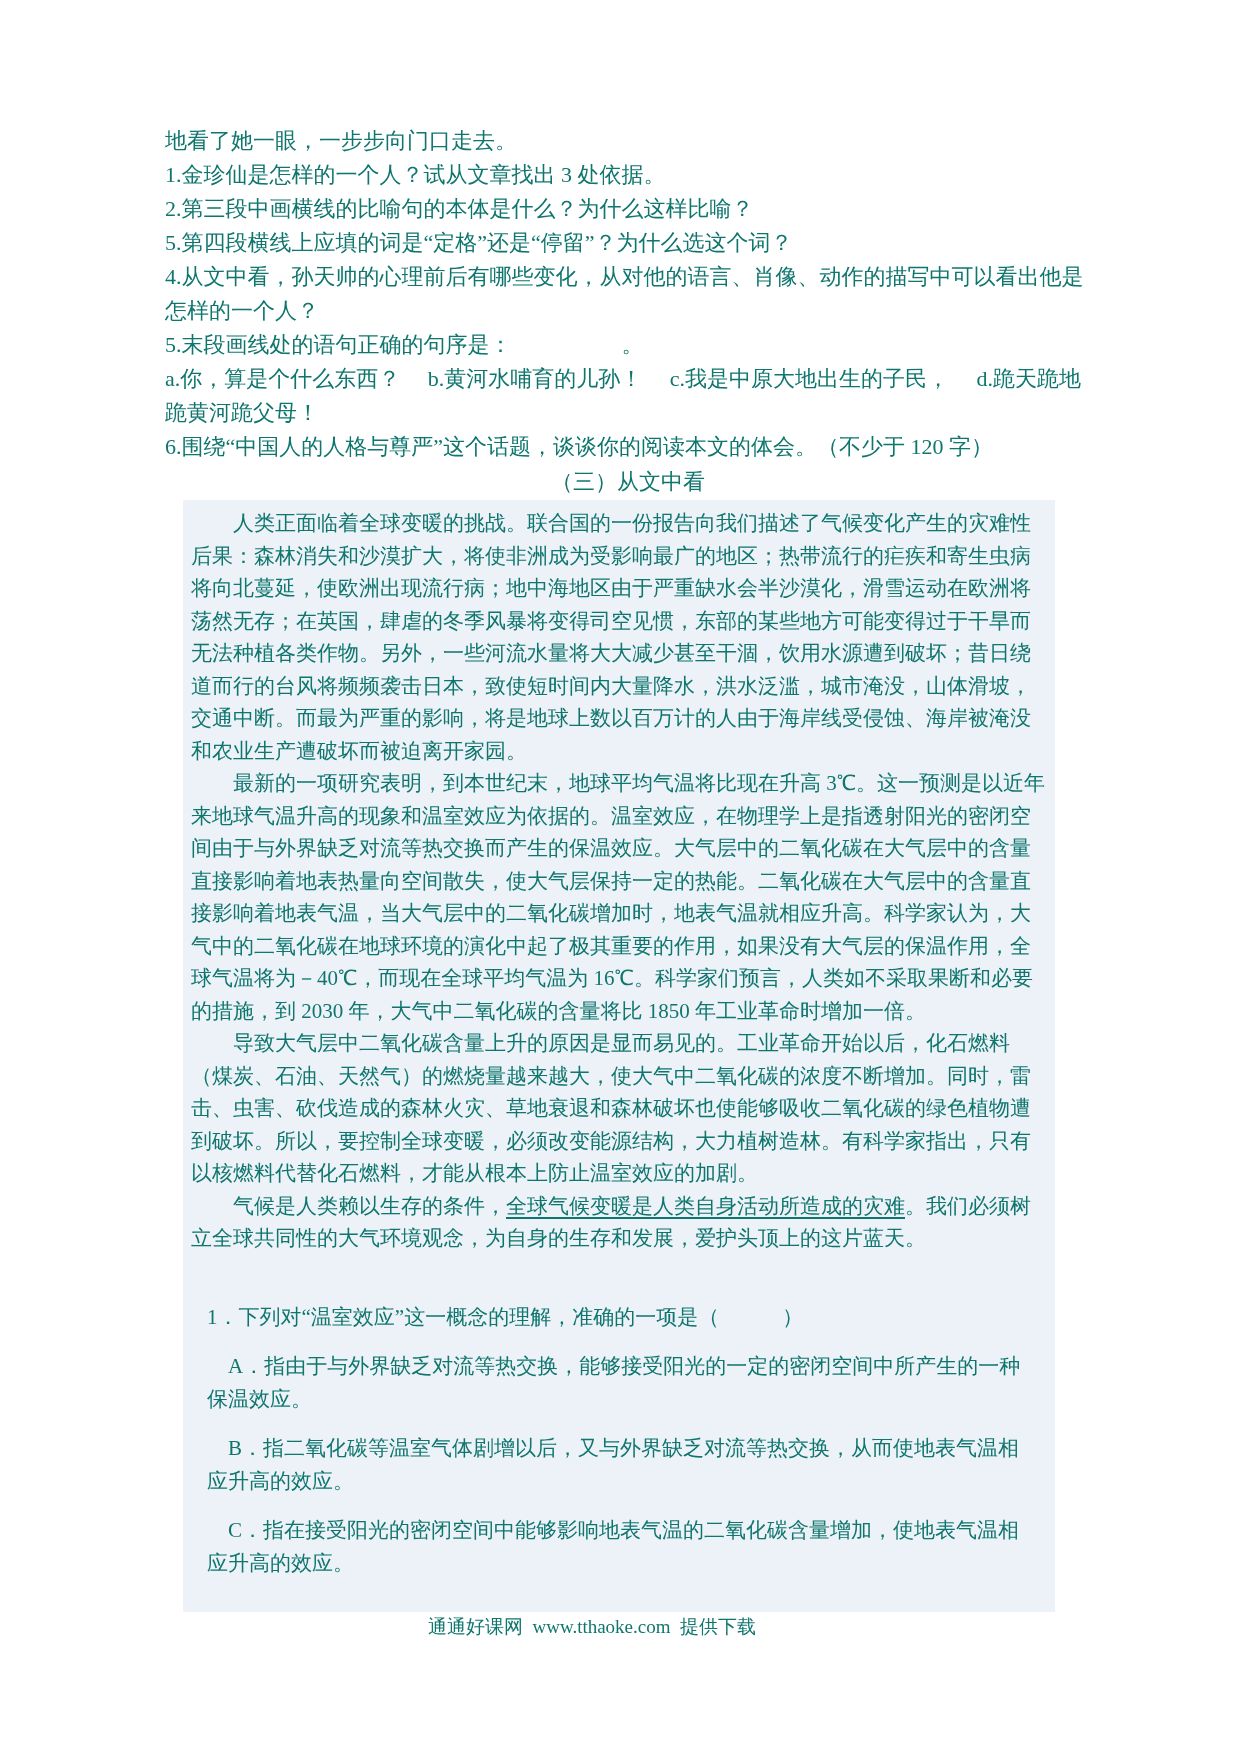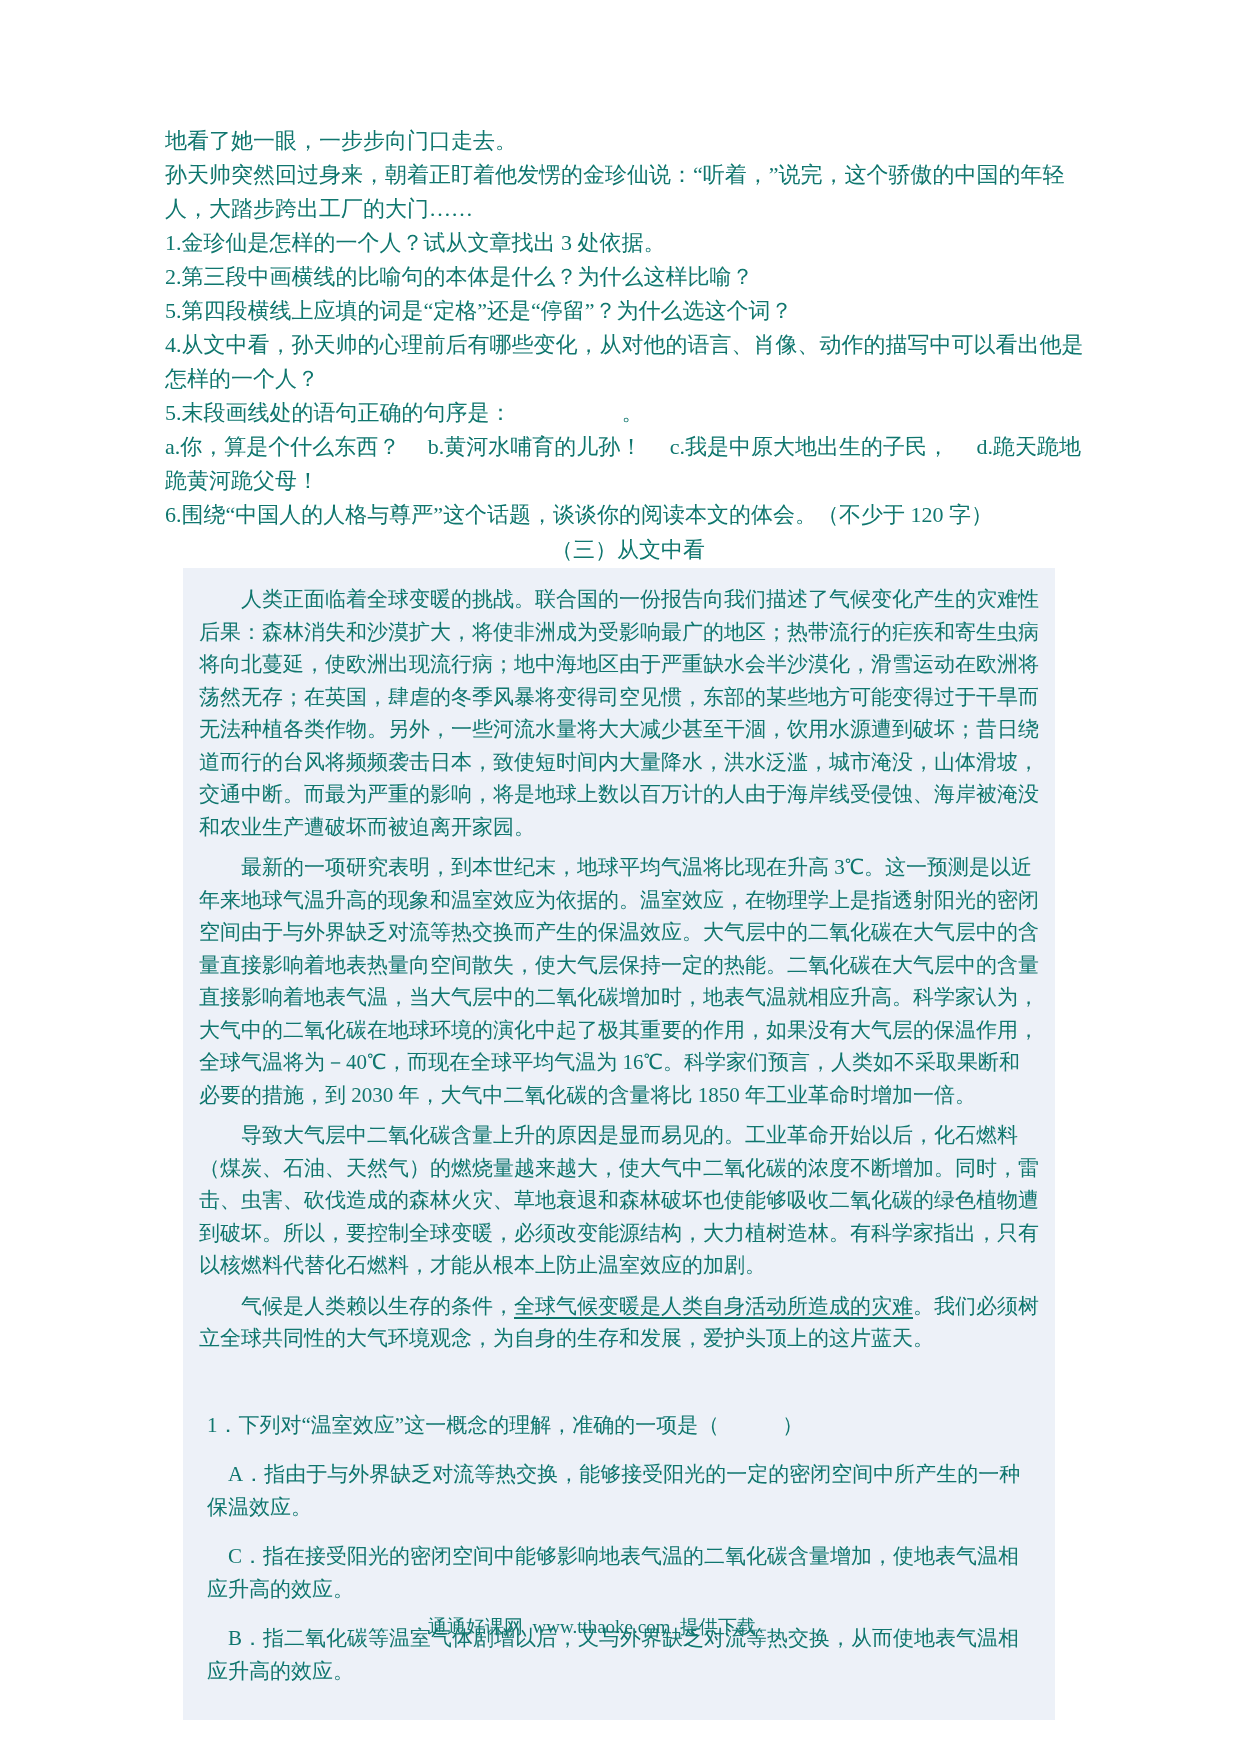--- a/index.html
+++ b/index.html
@@ -27,21 +27,21 @@
     text-align:center;
     white-space:pre-wrap;
   }
   .passage-block {
     margin-left:18px;
     width:856px;
     padding:7px 8px 16px 8px;
     background:#edf1f8;
   }
   .ppara {
-    margin:8px; padding:0;
+    margin:0; padding:0;
     font-size:21px; line-height:32.5px;
     text-indent:2em;
     white-space:pre-wrap;
   }
   .uline { text-decoration:underline; text-underline-offset:4px; }
   .q-spacer { height:30px; }
   .qline {
     margin:16px; padding:0;
     font-size:21px; line-height:33px;
     white-space:pre-wrap;
@@ -55,21 +55,20 @@
     white-space:pre-wrap;
   }
 </style>
 </head>
 <body>
 
 <div class="page">
   <div class="content">
 
     <p class="line">地看了她一眼，一步步向门口走去。</p>
-    <p class="line">孙天帅突然回过身来，朝着正盯着他发愣的金珍仙说：“听着，”说完，这个骄傲的中国的年轻人，大踏步跨出工厂的大门……</p>
 
     <p class="line">1.金珍仙是怎样的一个人？试从文章找出 3 处依据。</p>
     <p class="line">2.第三段中画横线的比喻句的本体是什么？为什么这样比喻？</p>
     <p class="line">5.第四段横线上应填的词是“定格”还是“停留”？为什么选这个词？</p>
     <p class="line">4.从文中看，孙天帅的心理前后有哪些变化，从对他的语言、肖像、动作的描写中可以看出他是怎样的一个人？</p>
     <p class="line">5.末段画线处的语句正确的句序是：　　　　　。</p>
     <p class="line">a.你，算是个什么东西？　 b.黄河水哺育的儿孙！　 c.我是中原大地出生的子民，　 d.跪天跪地跪黄河跪父母！</p>
     <p class="line">6.围绕“中国人的人格与尊严”这个话题，谈谈你的阅读本文的体会。（不少于 120 字）</p>
 
     <p class="section-title">（三）从文中看</p>
@@ -77,20 +76,20 @@
     <div class="passage-block">
       <p class="ppara">人类正面临着全球变暖的挑战。联合国的一份报告向我们描述了气候变化产生的灾难性后果：森林消失和沙漠扩大，将使非洲成为受影响最广的地区；热带流行的疟疾和寄生虫病将向北蔓延，使欧洲出现流行病；地中海地区由于严重缺水会半沙漠化，滑雪运动在欧洲将荡然无存；在英国，肆虐的冬季风暴将变得司空见惯，东部的某些地方可能变得过于干旱而无法种植各类作物。另外，一些河流水量将大大减少甚至干涸，饮用水源遭到破坏；昔日绕道而行的台风将频频袭击日本，致使短时间内大量降水，洪水泛滥，城市淹没，山体滑坡，交通中断。而最为严重的影响，将是地球上数以百万计的人由于海岸线受侵蚀、海岸被淹没和农业生产遭破坏而被迫离开家园。</p>
       <p class="ppara">最新的一项研究表明，到本世纪末，地球平均气温将比现在升高 3℃。这一预测是以近年来地球气温升高的现象和温室效应为依据的。温室效应，在物理学上是指透射阳光的密闭空间由于与外界缺乏对流等热交换而产生的保温效应。大气层中的二氧化碳在大气层中的含量直接影响着地表热量向空间散失，使大气层保持一定的热能。二氧化碳在大气层中的含量直接影响着地表气温，当大气层中的二氧化碳增加时，地表气温就相应升高。科学家认为，大气中的二氧化碳在地球环境的演化中起了极其重要的作用，如果没有大气层的保温作用，全球气温将为－40℃，而现在全球平均气温为 16℃。科学家们预言，人类如不采取果断和必要的措施，到 2030 年，大气中二氧化碳的含量将比 1850 年工业革命时增加一倍。</p>
       <p class="ppara">导致大气层中二氧化碳含量上升的原因是显而易见的。工业革命开始以后，化石燃料（煤炭、石油、天然气）的燃烧量越来越大，使大气中二氧化碳的浓度不断增加。同时，雷击、虫害、砍伐造成的森林火灾、草地衰退和森林破坏也使能够吸收二氧化碳的绿色植物遭到破坏。所以，要控制全球变暖，必须改变能源结构，大力植树造林。有科学家指出，只有以核燃料代替化石燃料，才能从根本上防止温室效应的加剧。</p>
       <p class="ppara"><span>气候是人类赖以生存的条件，</span><span class="uline">全球气候变暖是人类自身活动所造成的灾难</span><span>。我们必须树立全球共同性的大气环境观念，为自身的生存和发展，爱护头顶上的这片蓝天。</span></p>
 
       <div class="q-spacer"></div>
 
       <p class="qline">1．下列对“温室效应”这一概念的理解，准确的一项是（　　　）</p>
       <p class="qline qopt">A．指由于与外界缺乏对流等热交换，能够接受阳光的一定的密闭空间中所产生的一种保温效应。</p>
+      <p class="qline qopt">B．指二氧化碳等温室气体剧增以后，又与外界缺乏对流等热交换，从而使地表气温相应升高的效应。</p>
       <p class="qline qopt">C．指在接受阳光的密闭空间中能够影响地表气温的二氧化碳含量增加，使地表气温相应升高的效应。</p>
-      <p class="qline qopt">B．指二氧化碳等温室气体剧增以后，又与外界缺乏对流等热交换，从而使地表气温相应升高的效应。</p>
     </div>
 
   </div>
 
   <div class="footer">通通好课网  www.tthaoke.com  提供下载</div>
 </div>
 
 </body></html>

